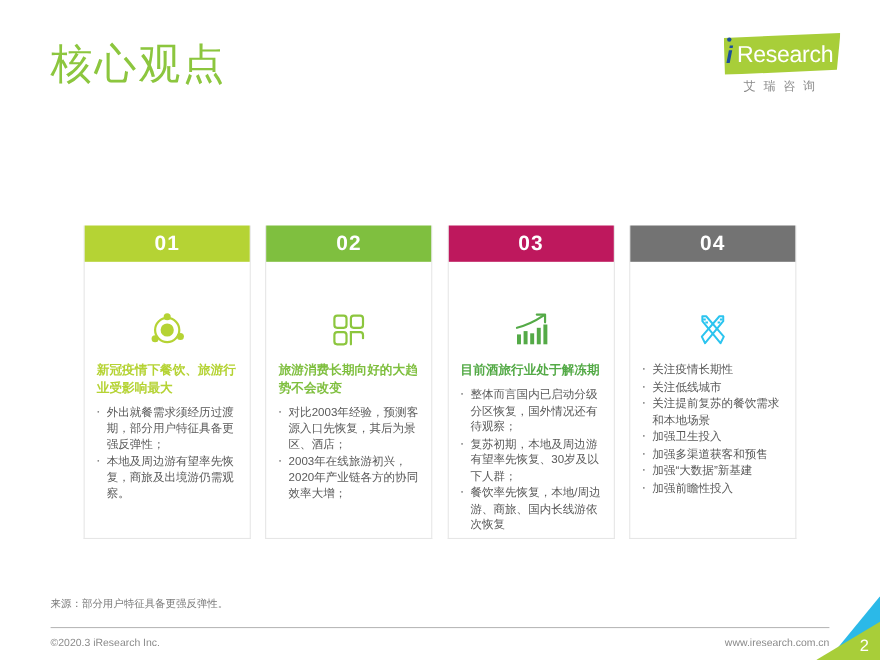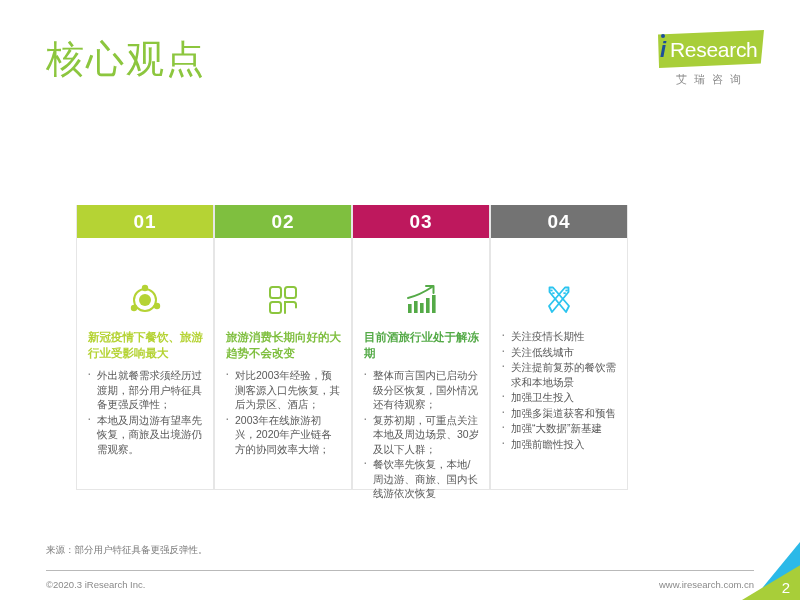--- a/index.html
+++ b/index.html
@@ -93,21 +93,21 @@
     color: #8a8a8a;
     letter-spacing: 7px;
     text-align: center;
   }
 
   
   .cards-row {
     position: absolute;
     left: 76px;
     top: 205px;
-    width: 552px;
+    width: 648px;
     height: 285px;
     display: flex;
     justify-content: space-between;
   }
   .card {
     width: 152px;
     background: #ffffff;
     border: 1px solid #e6e6e6;
     border-top: none;
     box-sizing: border-box;
@@ -291,21 +291,21 @@
           <rect x="16" y="20" width="3.6" height="10" fill="#54aa47"></rect>
           <rect x="22" y="15" width="3.6" height="15" fill="#54aa47"></rect>
           <rect x="28" y="12" width="3.6" height="18" fill="#54aa47"></rect>
           <path d="M4 15 C12 13 19 10 28 4" fill="none" stroke="#54aa47" stroke-width="2" stroke-linecap="round"></path>
           <path d="M22 3 L29.5 3 L29.5 10" fill="none" stroke="#54aa47" stroke-width="2" stroke-linecap="round" stroke-linejoin="round"></path>
         </svg>
       </div>
       <div class="card-title" style="color:#54aa47">目前酒旅行业处于解冻期</div>
       <ul class="bullets">
         <li>整体而言国内已启动分级分区恢复，国外情况还有待观察；</li>
-        <li>复苏初期，可重点关注本地及周边场景、30岁及以下人群；</li>
+        <li>复苏初期，本地及周边游有望率先恢复、30岁及以下人群；</li>
         <li>餐饮率先恢复，本地/周边游、商旅、国内长线游依次恢复</li>
       </ul>
     </div>
   </div>
 
   <div class="card">
     <div class="card-head" style="background:#737373">04</div>
     <div class="card-body">
       <div class="card-icon">
         <svg width="34" height="34" viewBox="0 0 34 34">

